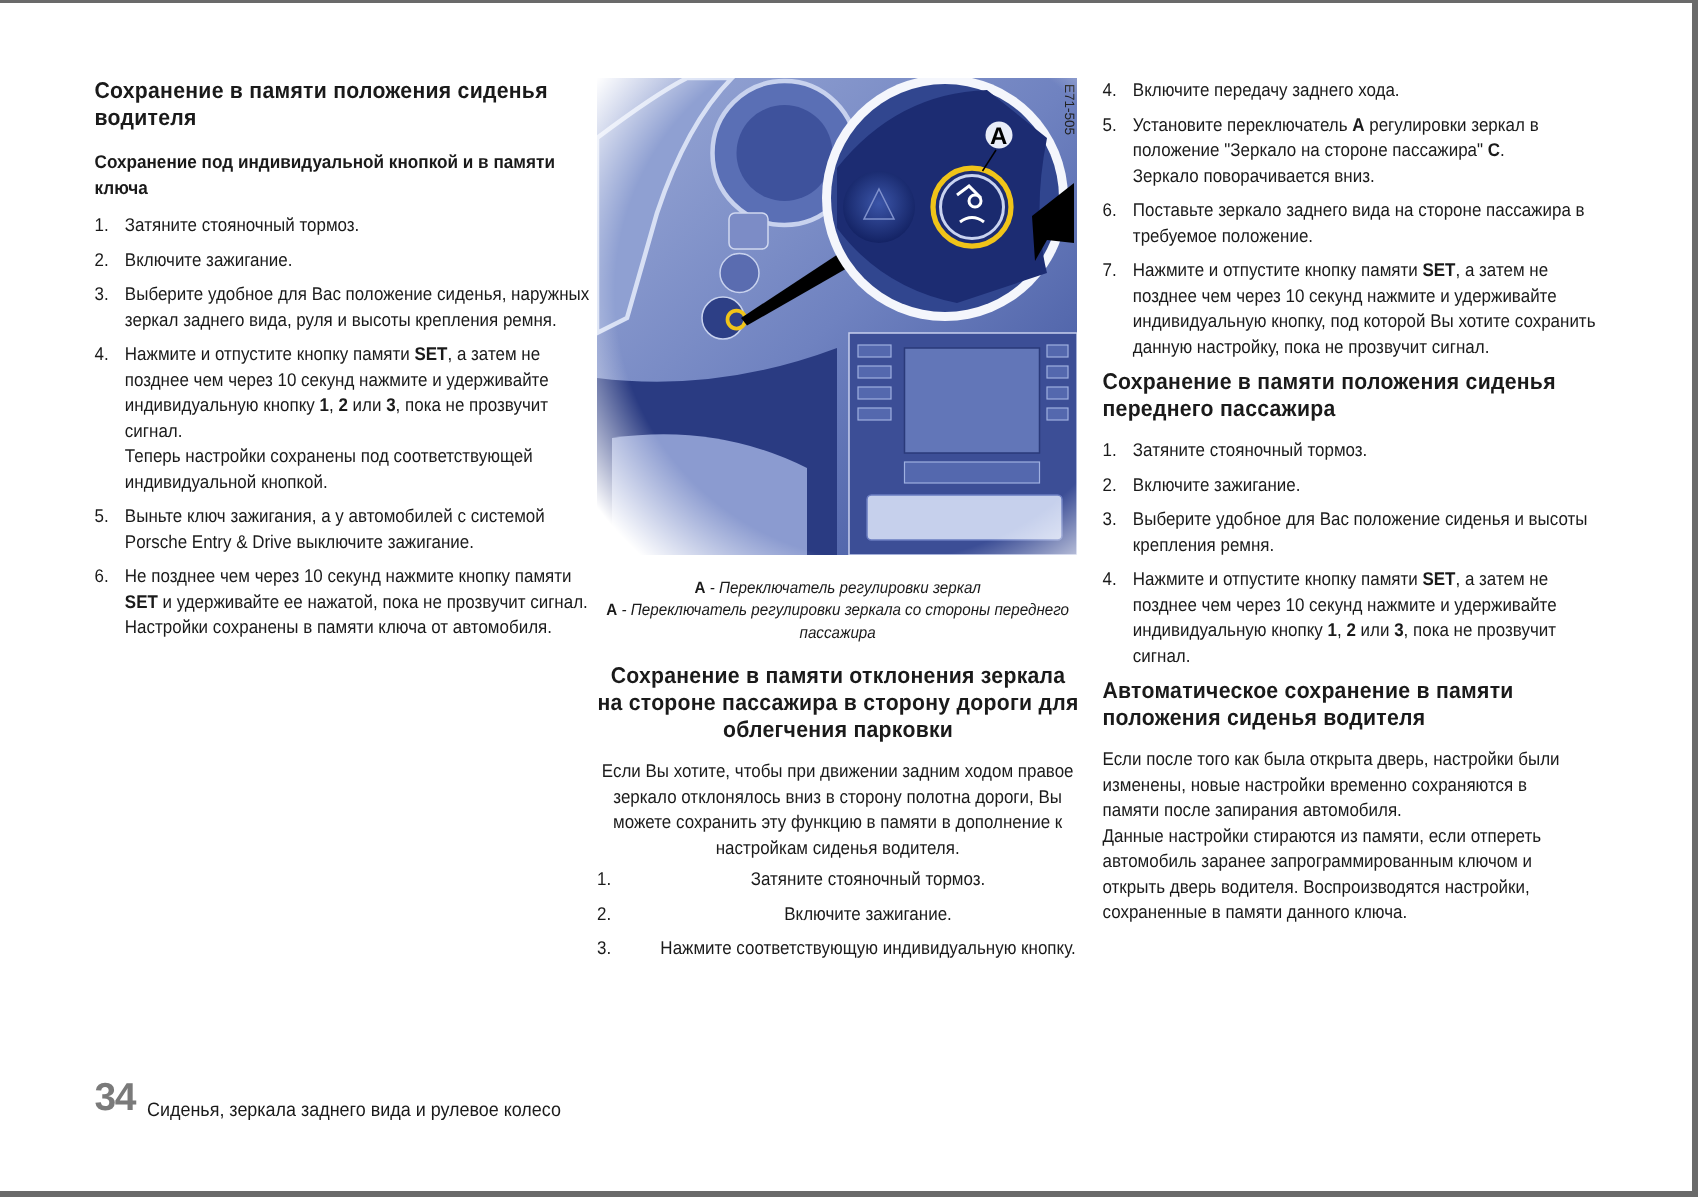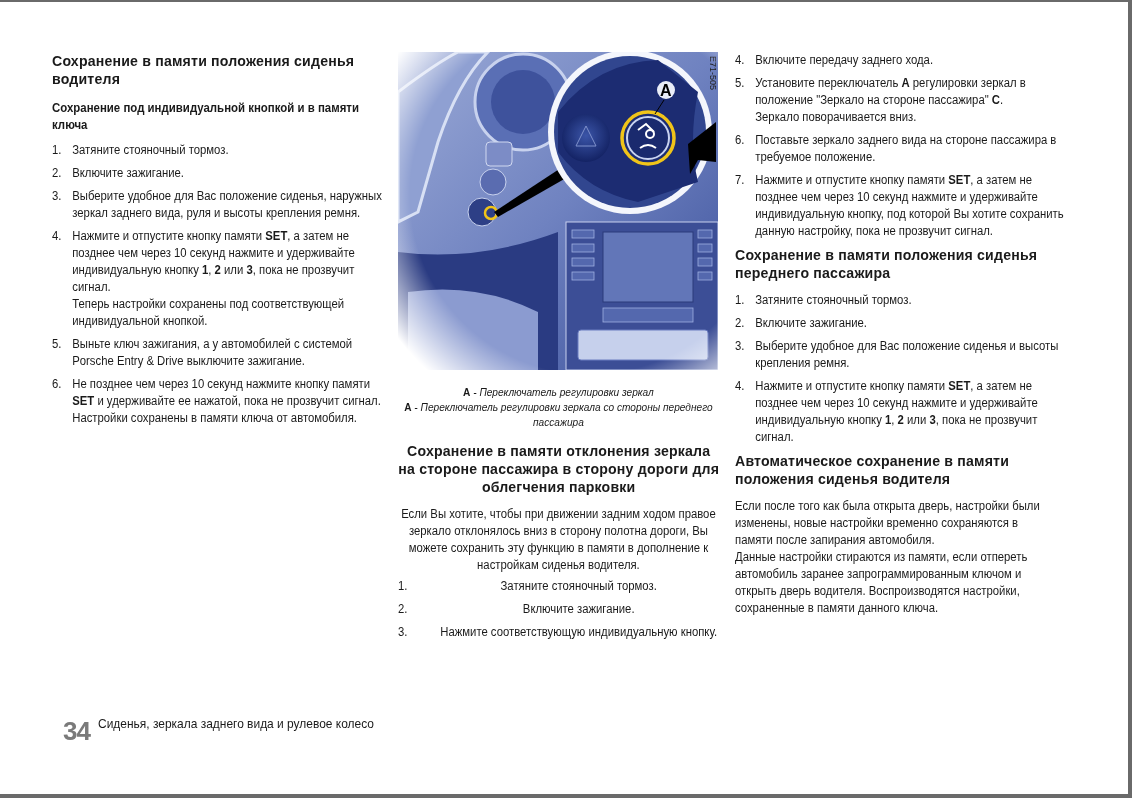--- a/index.html
+++ b/index.html
@@ -1,36 +1,36 @@
 <!DOCTYPE html>
 <html><head>
 <meta charset="utf-8">
 <style>
   html, body { margin:0; padding:0; }
   body { width:1132px; height:798px; background:#ffffff; position:relative; overflow:hidden;
          font-family:"Liberation Sans", sans-serif; color:#1a1a1a; }
   .page-frame { position:absolute; left:0; top:0; width:1132px; height:798px; box-sizing:border-box;
          border-top:2px solid #6a6a6a; border-right:4px solid #6a6a6a; border-bottom:4px solid #6a6a6a; }
   .col { position:absolute; top:52px; }
-  .col1 { left:52px; width:318px; }
+  .col1 { left:63px; width:318px; }
   .col2 { left:398px; width:320px;text-align:center; }
   .col3 { left:735px; width:318px; top:52px; }
   h1.sec { font-family:"Liberation Sans", sans-serif; font-weight:bold; font-size:15.2px; line-height:18px;
            margin:0 0 12px 0; letter-spacing:0.2px; transform:scaleX(0.93); transform-origin:left; width:108%; }
   h2.sub { font-weight:bold; font-size:12.3px; line-height:17px; margin:0 0 8px 0; transform:scaleX(0.93); transform-origin:left; width:108%; }
   p.txt { font-size:12.3px; line-height:17px; margin:0 0 4px 0; transform:scaleX(0.92); transform-origin:left; width:109%; }
   ol.steps { list-style:none; margin:0; padding:0; }
   ol.steps li { position:relative; padding-left:22px; font-size:12.3px; line-height:17px; margin-bottom:6px;
                 transform:scaleX(0.92); transform-origin:left; width:109%; }
   ol.steps li .num { position:absolute; left:0; top:0; }
   ol.steps li b { font-weight:bold; }
   .figure { position:relative; width:320px; height:318px; left:0; top:0; overflow:hidden; background:#fff; }
   .caption { font-size:11px; line-height:15px; font-style:italic; margin-top:15px; transform:scaleX(0.92); transform-origin:left; width:109%; }
   .caption b { font-style:normal; font-weight:bold; }
-  .footer { position:absolute; left:63px; top:716px; display:flex; align-items:flex-start; }
+  .footer { position:absolute; left:63px; top:716px; display:flex; align-items:flex-end; }
   .page-num { font-size:26px; font-weight:bold; color:#7a7a7a; letter-spacing:-1px; margin-right:8px; }
   .footer-title { font-size:13px; color:#1a1a1a; transform:scaleX(0.92); transform-origin:left; }
 </style>
 </head>
 <body>
 
 <div class="page-frame"></div>
 
 <div class="col col1">
   <h1 class="sec">Сохранение в памяти положения сиденья водителя</h1>

